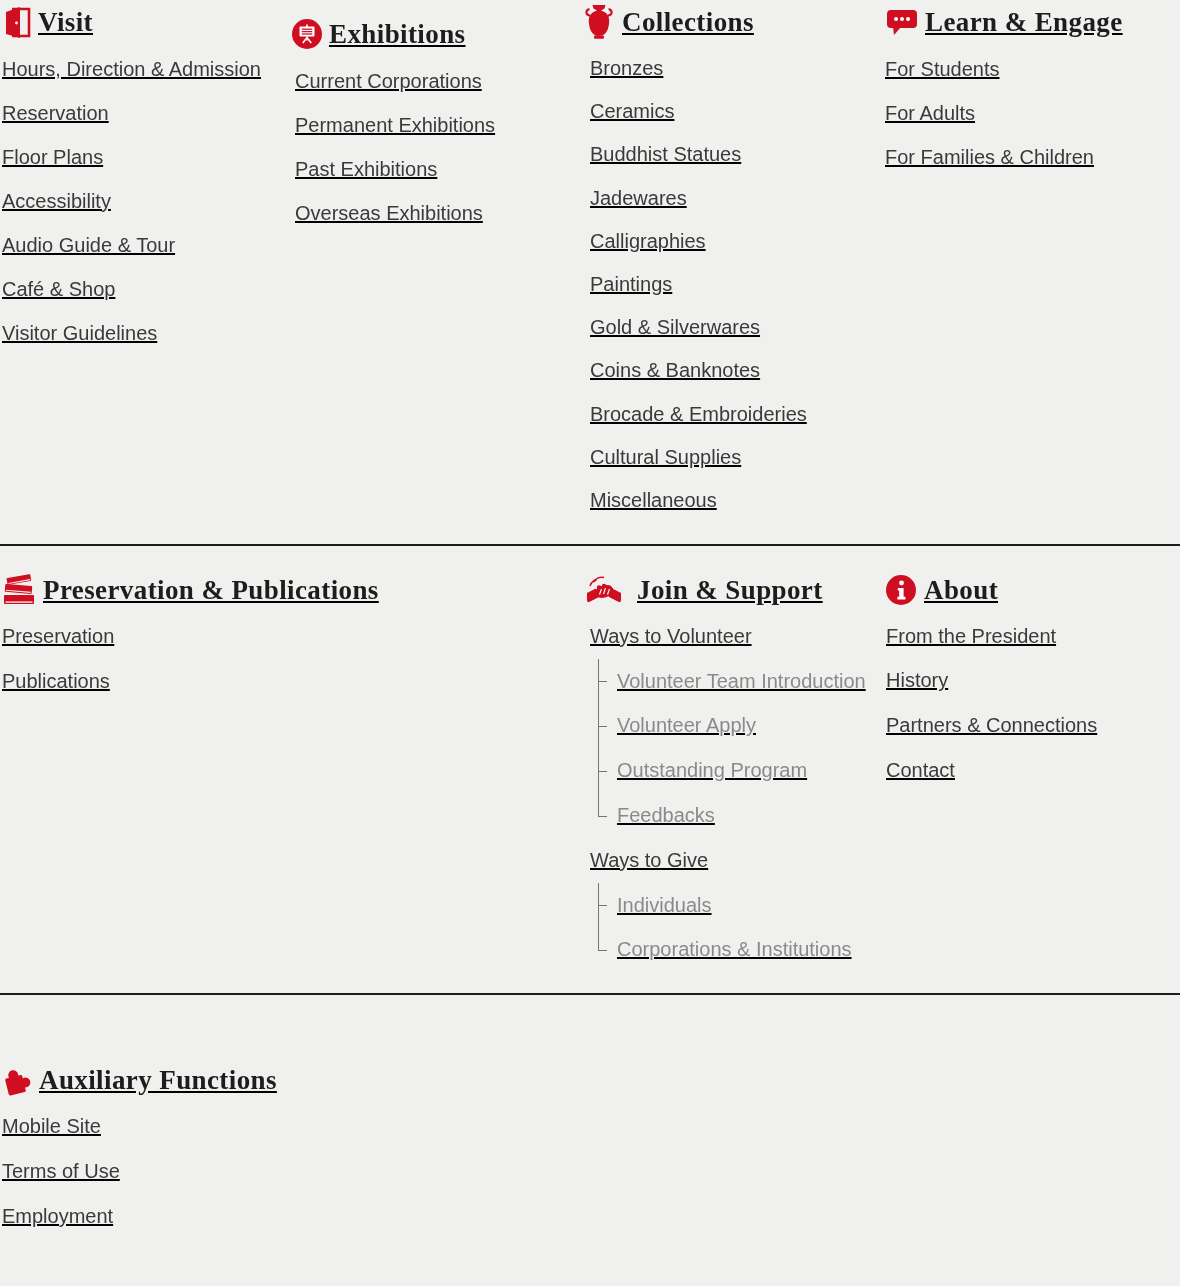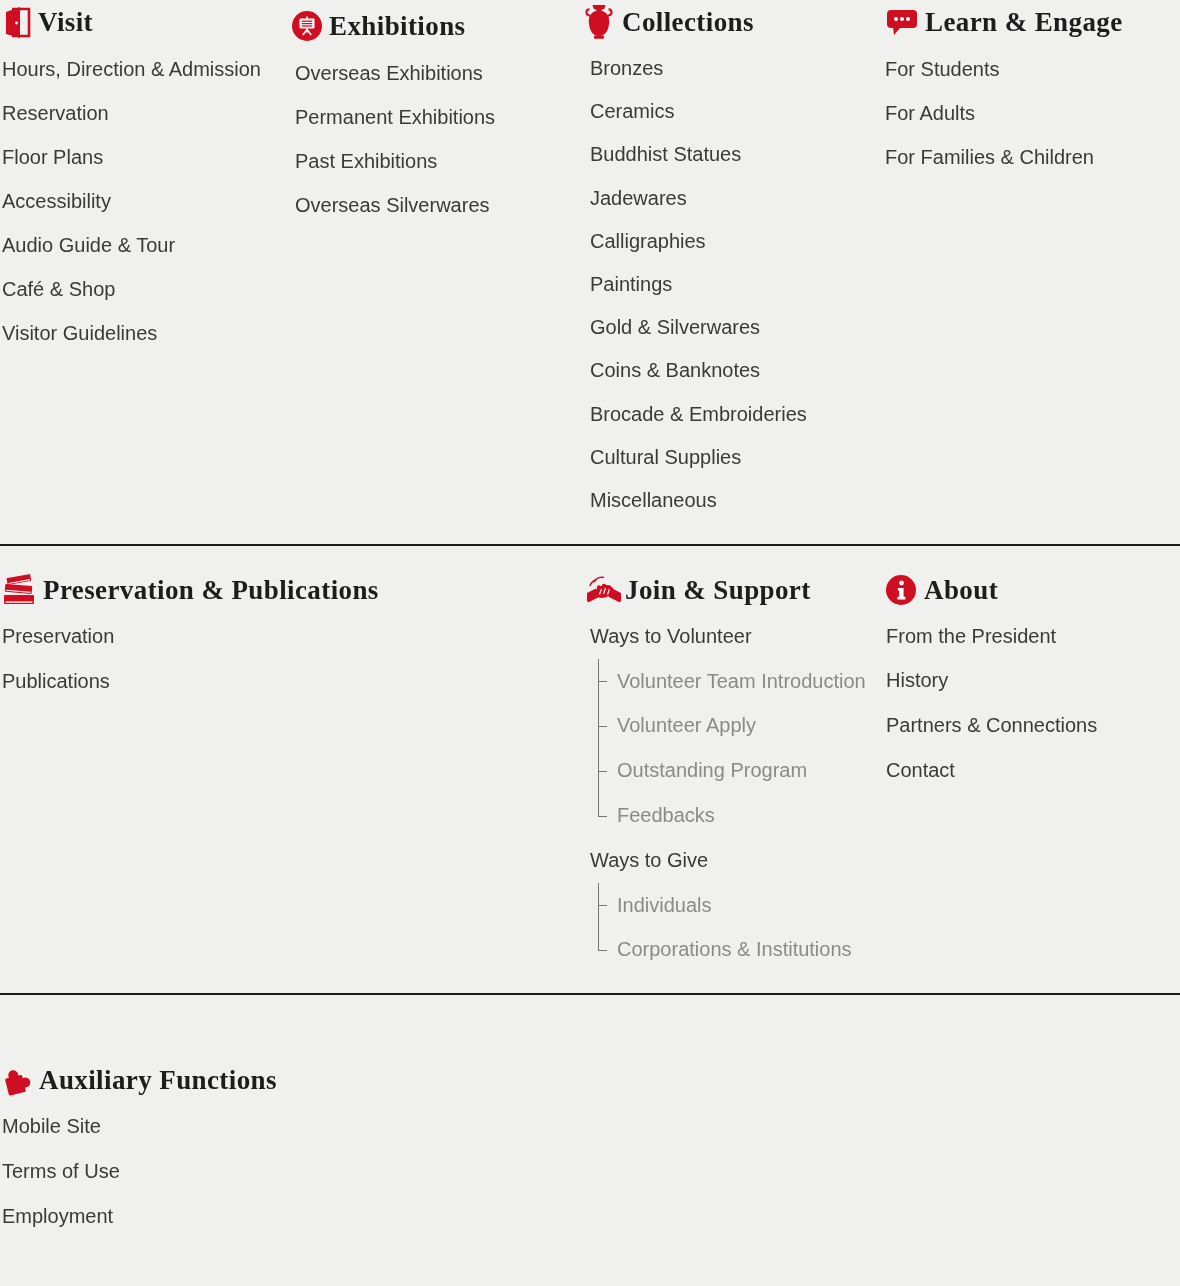--- a/index.html
+++ b/index.html
@@ -12,21 +12,21 @@
     --tree: #757575;
   }
   * { box-sizing: border-box; }
   html, body { margin: 0; padding: 0; }
   body {
     width: 1180px; height: 1286px; position: relative;
     background: var(--bg);
     font-family: "Liberation Sans", sans-serif;
     overflow: hidden;
   }
-  .col { position: absolute; }
+  .col { position: absolute; text-decoration: underline; }
   .title-row {
     display: flex; align-items: center; gap: 7px; height: 44px; cursor: pointer;
   }
   .title-row h2 {
     margin: 0;
     font-family: "Liberation Serif", serif;
     font-weight: bold;
     font-size: 27px;
     color: var(--title);
     letter-spacing: 0.4px;
@@ -77,42 +77,42 @@
     <li>Hours, Direction &amp; Admission</li>
     <li>Reservation</li>
     <li>Floor Plans</li>
     <li>Accessibility</li>
     <li>Audio Guide &amp; Tour</li>
     <li>Café &amp; Shop</li>
     <li>Visitor Guidelines</li>
   </ul>
 </section>
 
-<section class="col row1" style="left:295px; top:4px;">
+<section class="col row1" style="left:295px; top:12px;">
   <div class="title-row" style="margin-left:-3px;">
     <span class="icon">
       <svg width="30" height="30" viewBox="0 0 30 30">
         <circle cx="15" cy="15" r="15" fill="currentColor"></circle>
         <line x1="15" y1="5.5" x2="15" y2="8" stroke="#fff" stroke-width="1.6"></line>
         <rect x="7.5" y="7.5" width="15" height="10" rx="1" fill="#fff"></rect>
         <line x1="9.8" y1="10.2" x2="20.2" y2="10.2" stroke="currentColor" stroke-width="1.3"></line>
         <line x1="9.8" y1="12.6" x2="20.2" y2="12.6" stroke="currentColor" stroke-width="1.3"></line>
         <line x1="9.8" y1="15" x2="20.2" y2="15" stroke="currentColor" stroke-width="1.3"></line>
         <line x1="15" y1="17.5" x2="15" y2="21.5" stroke="#fff" stroke-width="1.6"></line>
         <line x1="15" y1="18.5" x2="10.8" y2="24" stroke="#fff" stroke-width="1.6"></line>
         <line x1="15" y1="18.5" x2="19.2" y2="24" stroke="#fff" stroke-width="1.6"></line>
       </svg>
     </span>
     <h2>Exhibitions</h2>
   </div>
   <ul>
-    <li>Overseas Exhibitions</li>
+    <li>Current Corporations</li>
     <li>Permanent Exhibitions</li>
     <li>Past Exhibitions</li>
-    <li>Overseas Silverwares</li>
+    <li>Overseas Exhibitions</li>
   </ul>
 </section>
 
 <section class="col row1 col-collections" style="left:590px; top:0;">
   <div class="title-row" style="margin-left:-7px;">
     <span class="icon">
       <svg width="32" height="36" viewBox="0 0 32 36">
         <path d="M6.5 5.5 C2.5 5 2 12 7.5 11.5" fill="none" stroke="currentColor" stroke-width="2.2"></path>
         <path d="M25.5 5.5 C29.5 5 30 12 24.5 11.5" fill="none" stroke="currentColor" stroke-width="2.2"></path>
         <path d="M9.5 1 L22.5 1 L21.5 4.5 L18 6.5 C25 8.5 27 14 26 20 C25 28 21.5 32 16 32 C10.5 32 7 28 6 20 C5 14 7 8.5 14 6.5 L10.5 4.5 Z" fill="currentColor"></path>
@@ -176,21 +176,21 @@
     </span>
     <h2>Preservation &amp; Publications</h2>
   </div>
   <ul>
     <li>Preservation</li>
     <li>Publications</li>
   </ul>
 </section>
 
 <section class="col row2 col-join" style="left:590px; top:568px;">
-  <div class="title-row" style="margin-left:-3px; gap:4px;">
+  <div class="title-row" style="margin-left:-3px; gap:16px;">
     <span class="icon">
       <svg width="34" height="30" viewBox="0 0 34 30">
         <path d="M7 7 C9 3.5 13 1.5 17 2.5" stroke="currentColor" stroke-width="1.6" fill="none"></path>
         <path d="M3 11 C4 8 6.5 5.5 9.5 4.5" stroke="currentColor" stroke-width="1.6" fill="none"></path>
         <g fill="currentColor">
           <rect x="-2" y="16" width="14" height="9" rx="2" transform="rotate(-28 5 20.5)"></rect>
           <rect x="22" y="16" width="14" height="9" rx="2" transform="rotate(28 29 20.5)"></rect>
           <ellipse cx="17" cy="16.5" rx="9.5" ry="6" transform="rotate(-18 17 16.5)"></ellipse>
           <circle cx="12" cy="12.5" r="2.2"></circle>
           <circle cx="17" cy="11" r="2.2"></circle>

